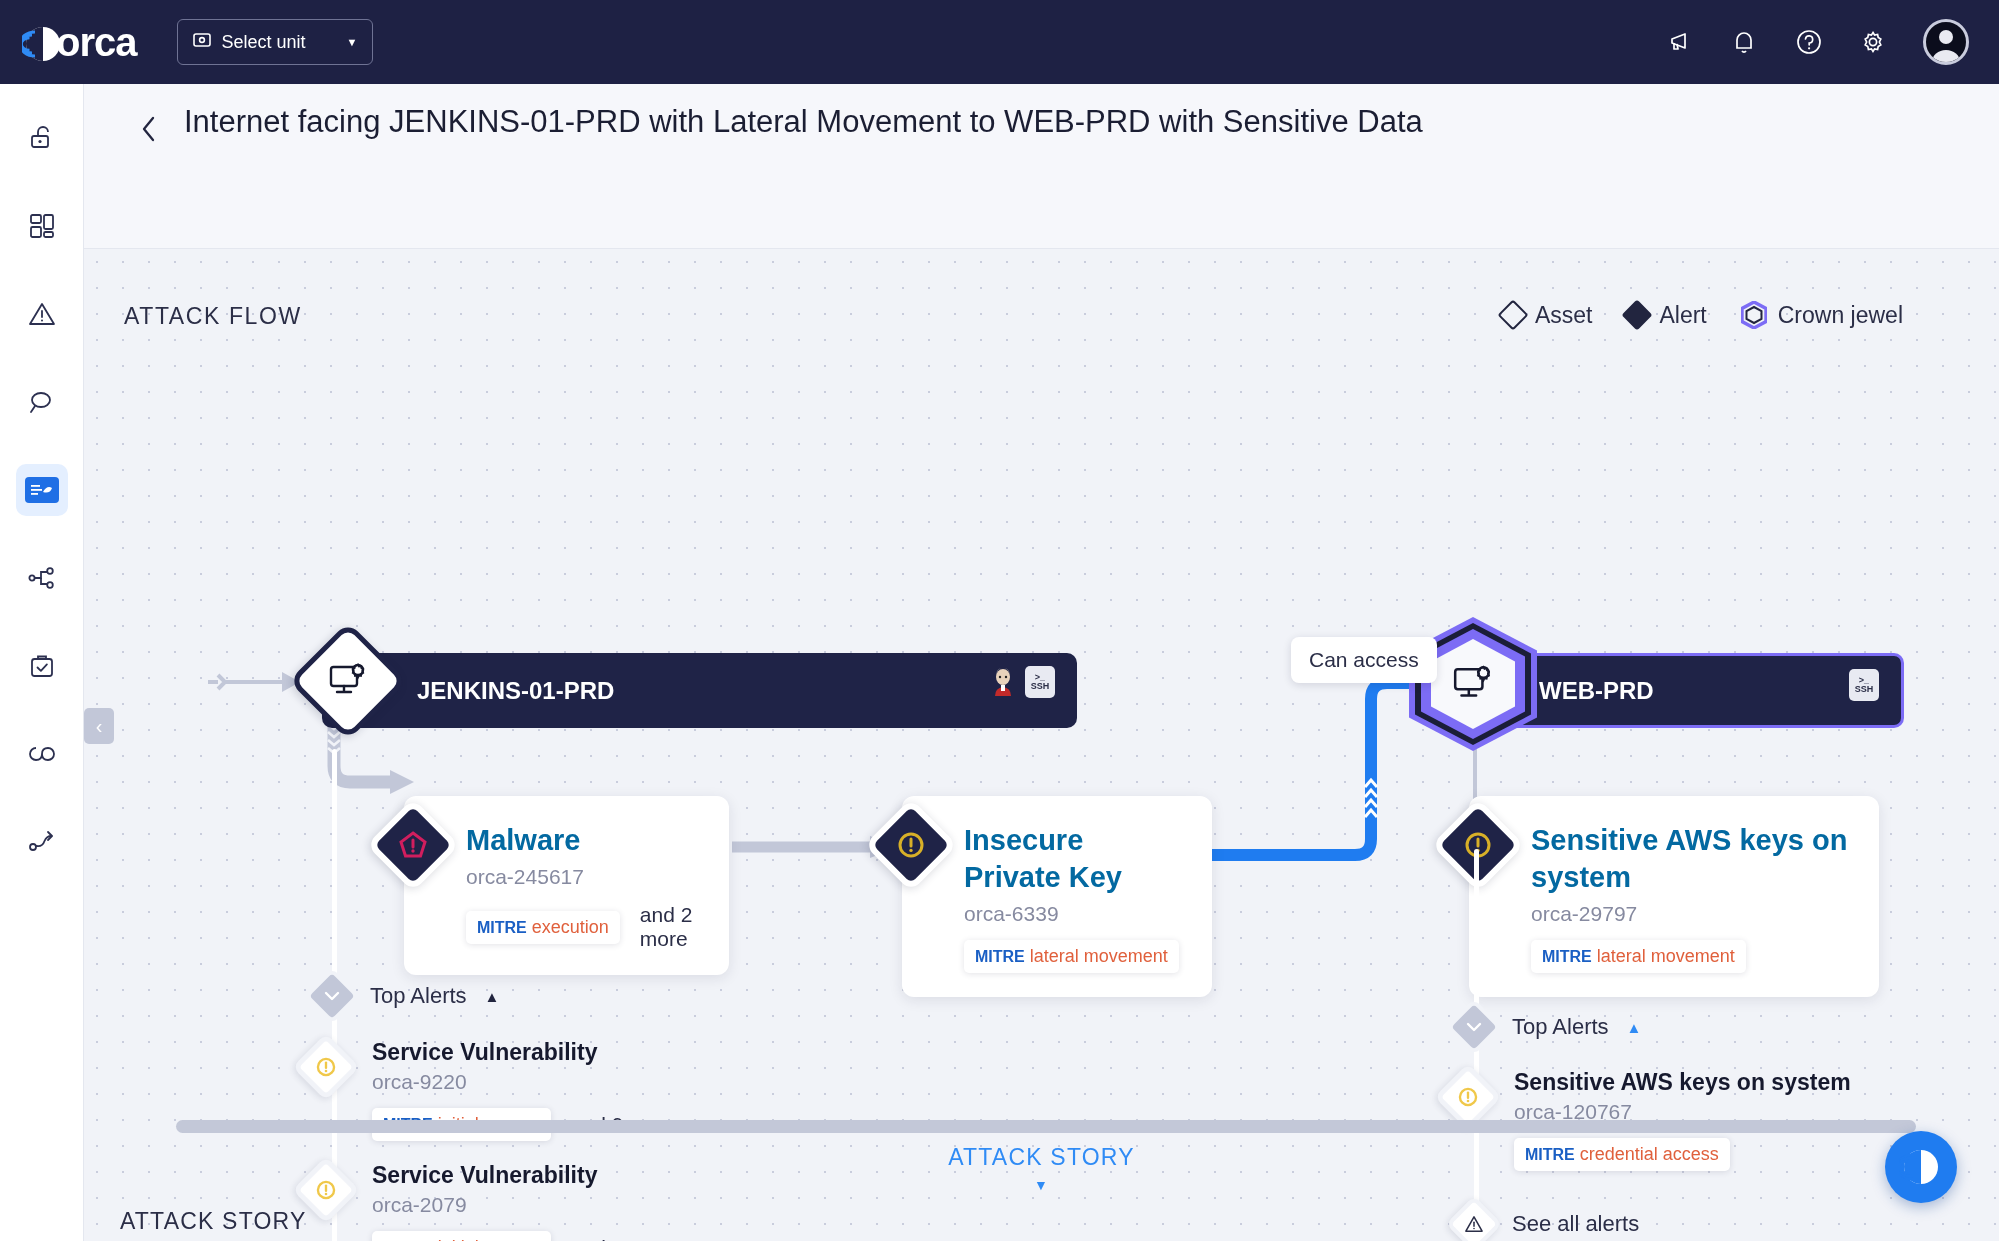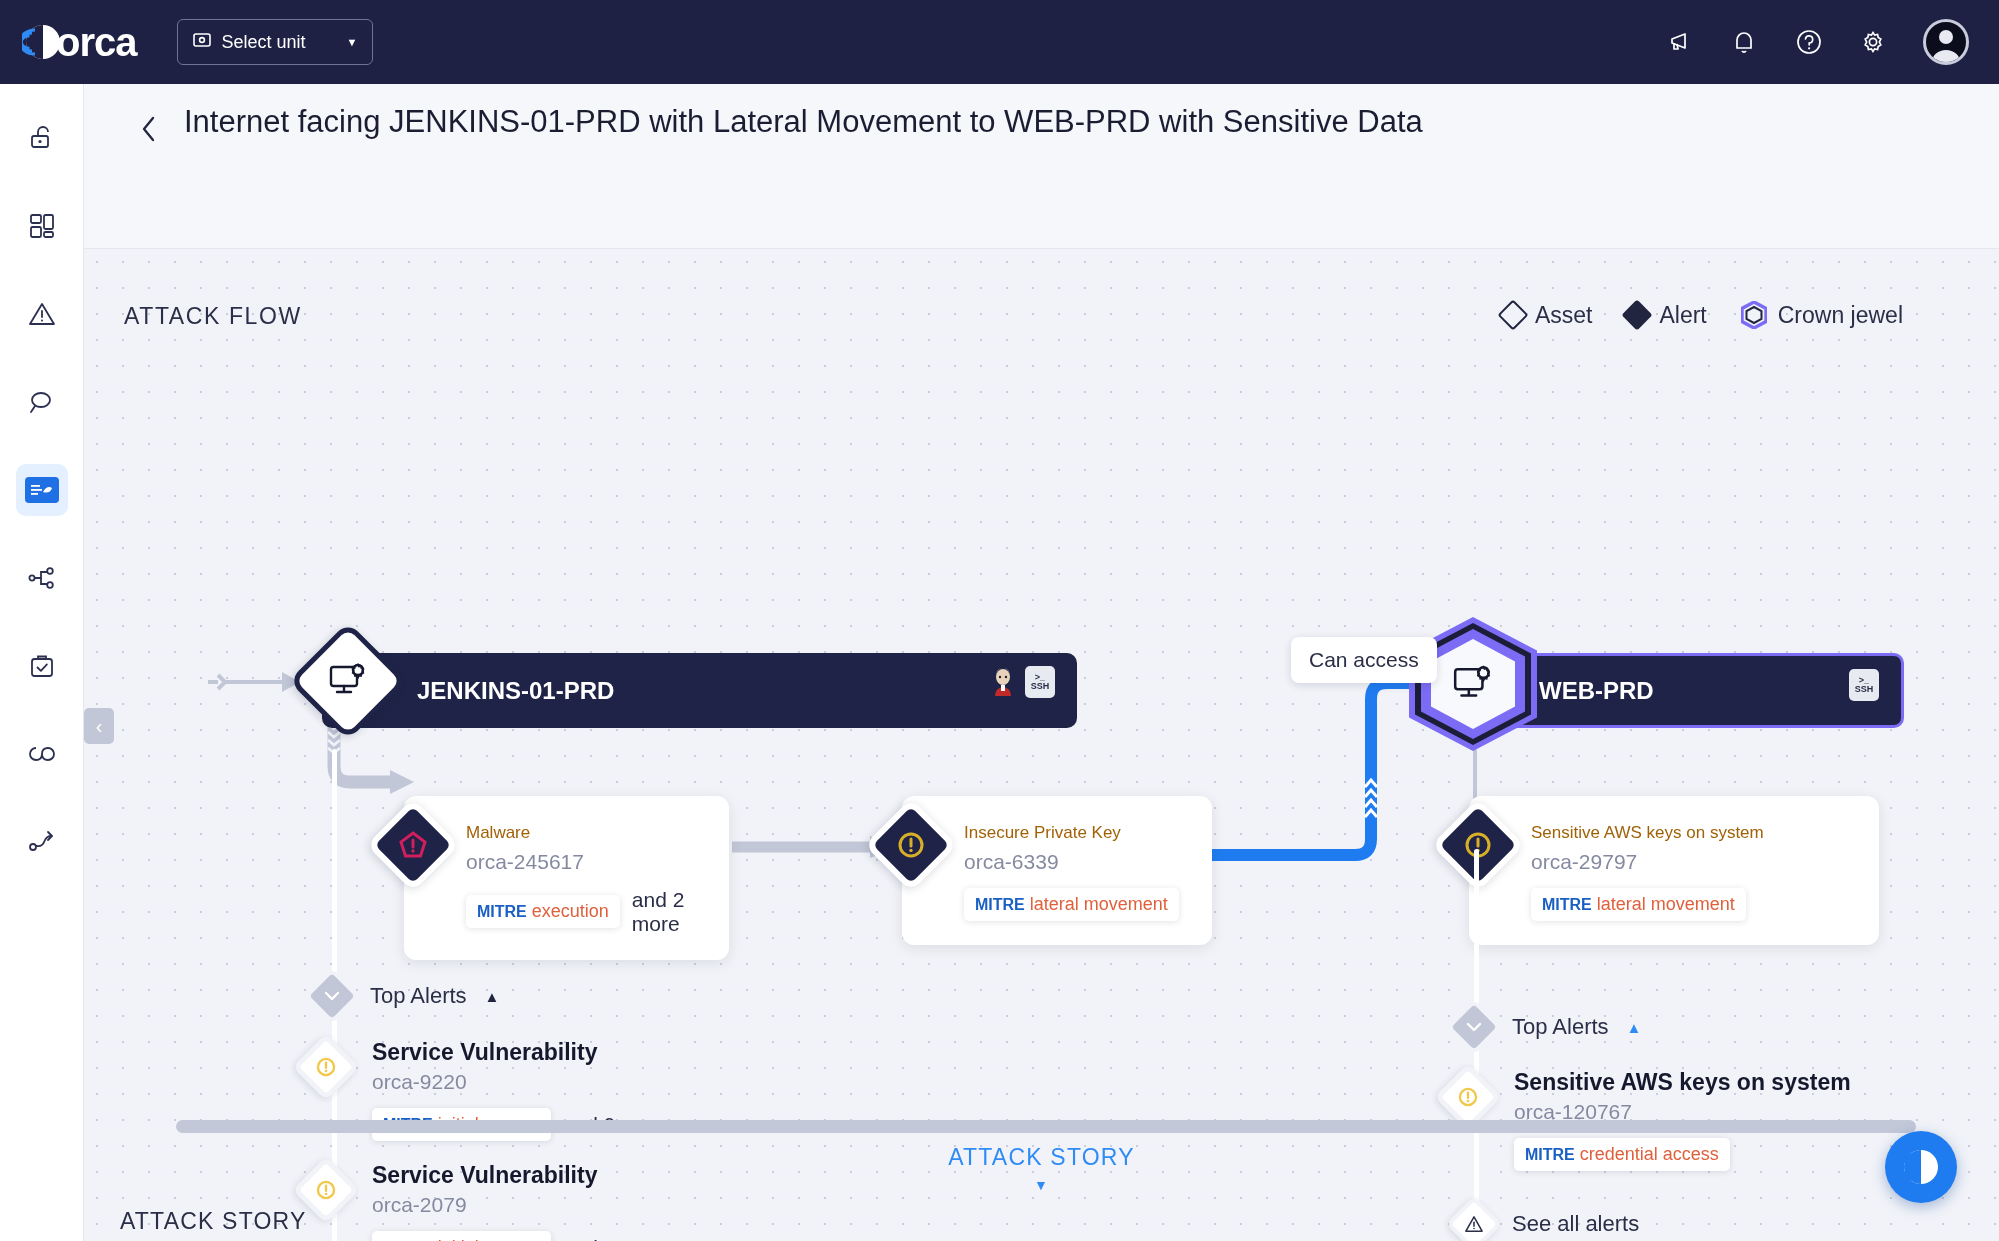--- a/index.html
+++ b/index.html
@@ -7,21 +7,21 @@
     width: 1999px; height: 1241px;
     font-family: "Liberation Sans", sans-serif;
     background: #ffffff; overflow: hidden;
   }
 
   
   .topbar {
     position: absolute; top: 0; left: 0; width: 1999px; height: 84px;
     background: #1e2144; display: flex; align-items: center;
   }
-  .logo-wrap { display: flex; align-items: center; margin-left: 22px; }
+  .logo-wrap { display: flex; align-items: flex-end; margin-left: 22px; }
   .logo-mark { position: relative; width: 42px; height: 42px; }
   .logo-text {
     font-size: 40px; font-weight: 700; color: #fff; letter-spacing: -1px;
     margin-left: -8px;
   }
   .unit-select {
     margin-left: 40px; width: 196px; height: 46px; border: 1px solid #6f7394;
     border-radius: 6px; display: flex; align-items: center; gap: 10px;
     padding: 0 14px; color: #fff; font-size: 18px;
   }
@@ -190,24 +190,24 @@
 
   
   .alert-card {
     position: absolute; background: #fff; border-radius: 12px;
     box-shadow: 0 3px 14px rgba(28,32,62,.10); padding: 26px 30px 24px 62px;
   }
   .alert-card.malware { left: 320px; top: 547px; width: 325px; }
   .alert-card.key     { left: 818px; top: 547px; width: 310px; }
   .alert-card.awskeys { left: 1385px; top: 547px; width: 410px; }
   .alert-title {
-    font-size: 17px; font-weight: 400; color: #a16207; line-height: 1.28;
+    font-size: 29px; font-weight: 700; color: #0369a1; line-height: 1.28;
   }
   .alert-id { font-size: 21px; color: #868aa0; margin-top: 6px; }
-  .mitre-row { display: flex; align-items: center; gap: 12px; margin-top: 14px; }
+  .mitre-row { display: flex; align-items: center; gap: 20px; margin-top: 14px; }
   .mitre-tag {
     background: #fff; box-shadow: 0 1px 6px rgba(28,32,62,.13);
     border-radius: 5px; padding: 6px 11px; font-size: 18px; white-space: nowrap;
   }
   .mitre-tag .m { color: #1a5fc4; font-weight: 800; font-size: 16px; }
   .mitre-tag .t { color: #e0603c; margin-left: 5px; }
   .and-more { font-size: 21px; color: #2b2e47; }
 
   .card-diamond {
     position: absolute; width: 66px; height: 66px; background: #1f2347;

